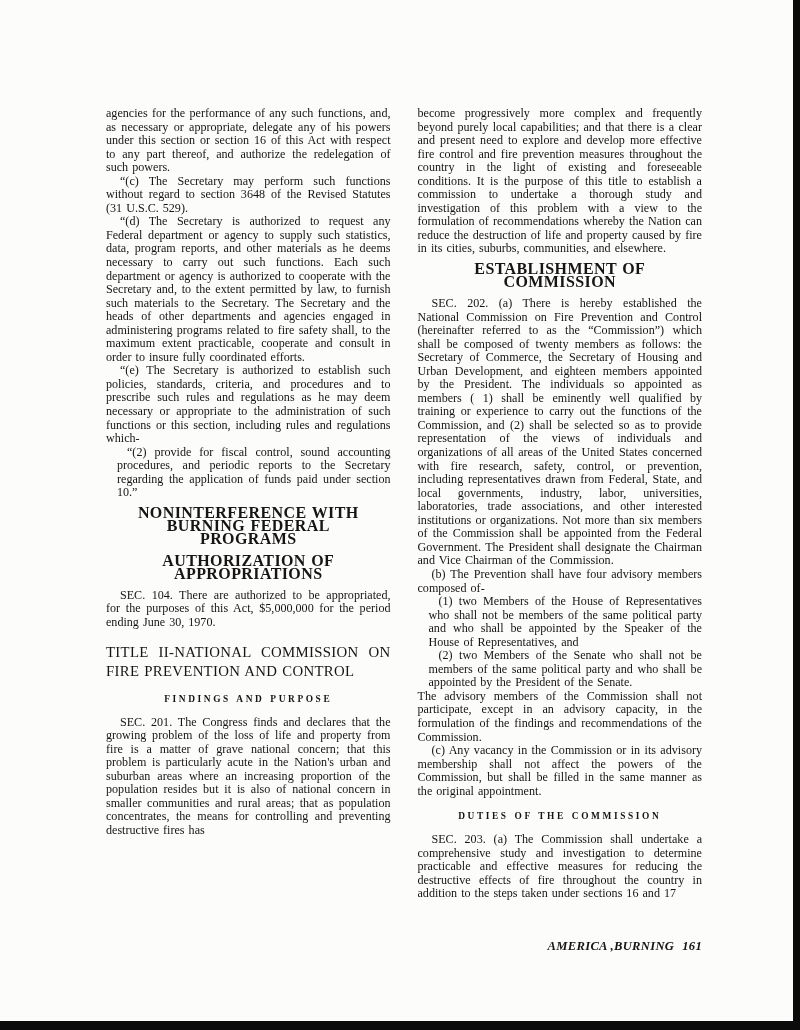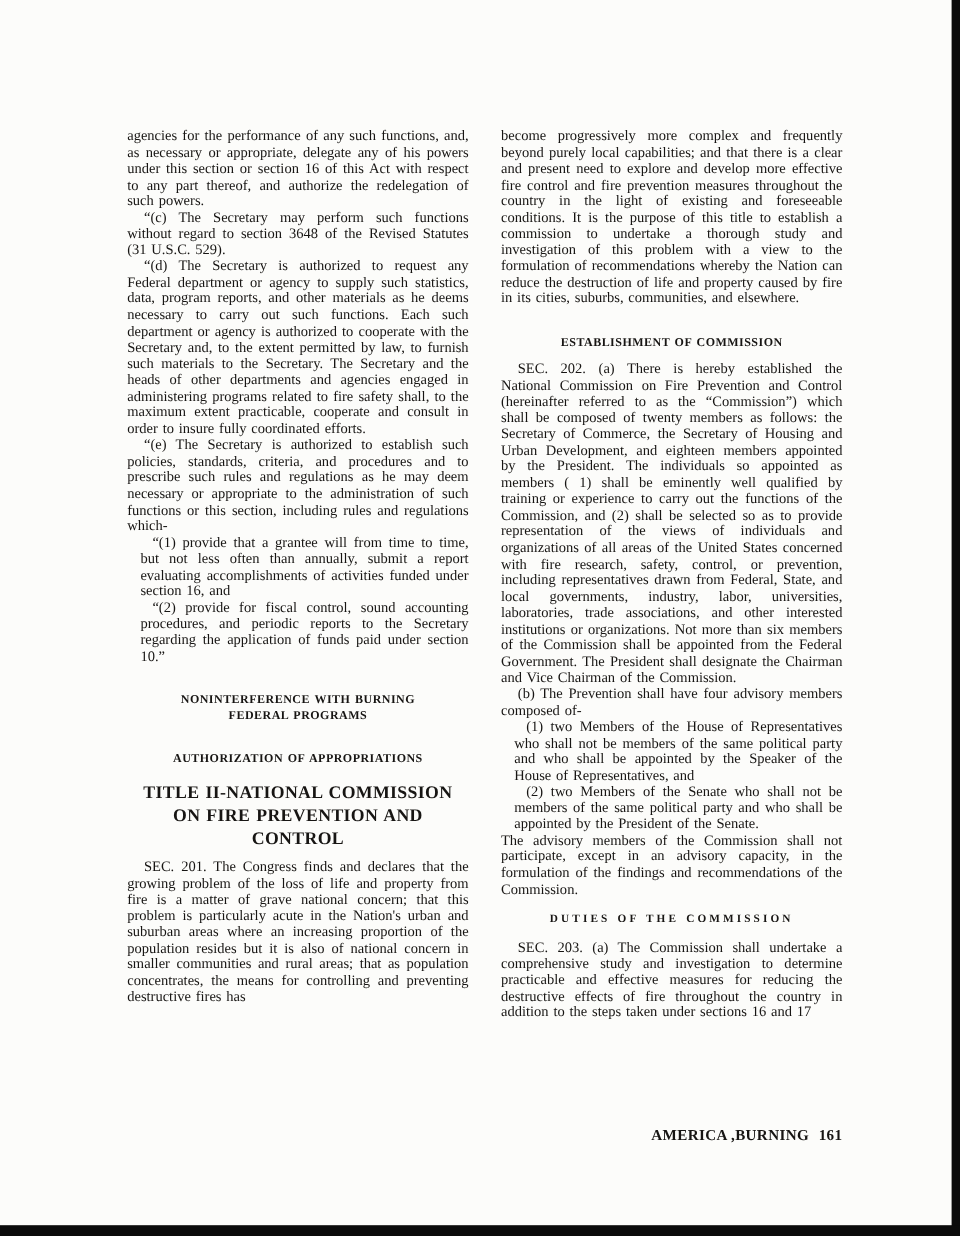--- a/index.html
+++ b/index.html
@@ -44,80 +44,82 @@
     word-spacing: 1px;
   }
 
   .p { text-indent: 14px; }
   .p.noindent { text-indent: 0; }
   .p.sub { padding-left: 11px; text-indent: 10px; }
 
   .h {
     text-align: center;
     font-weight: bold;
-    font-size: 10px;
+    font-size: 16px;
     line-height: 13px;
     letter-spacing: 0.4px;
-    margin: 23px 18px 9px;
+    margin: 6px 18px 9px;
   }
   .h.spaced {
     font-size: 9.4px;
     letter-spacing: 2.6px;
     margin: 12px 0 10px;
   }
 
   .title {
-    text-align: center;
-    font-weight: bold;
+    font-weight: normal;
     font-size: 14.8px;
     line-height: 19px;
     letter-spacing: 0.3px;
     margin: 13px 0 7px;
   }
 
   .footer {
     position: absolute;
     top: 939px;
     left: 418px;
     width: 284px;
     text-align: right;
+    font-style: italic;
     font-weight: bold;
     font-size: 12.6px;
     letter-spacing: 0.3px;
   }
   .footer .pg { margin-left: 8px; }
 </style>
 </head>
 <body>
 
 <div class="page">
 
   <div class="content">
 
     <div class="col">
       <p class="p noindent">agencies for the performance of any such functions, and, as necessary or appropriate, delegate any of his powers under this section or section 16 of this Act with respect to any part thereof, and authorize the redelegation of such powers.</p>
       <p class="p">“(c) The Secretary may perform such functions without regard to section 3648 of the Revised Statutes (31 U.S.C. 529).</p>
       <p class="p">“(d) The Secretary is authorized to request any Federal department or agency to supply such statistics, data, program reports, and other materials as he deems necessary to carry out such functions. Each such department or agency is authorized to cooperate with the Secretary and, to the extent permitted by law, to furnish such materials to the Secretary. The Secretary and the heads of other departments and agencies engaged in administering programs related to fire safety shall, to the maximum extent practicable, cooperate and consult in order to insure fully coordinated efforts.</p>
       <p class="p">“(e) The Secretary is authorized to establish such policies, standards, criteria, and procedures and to prescribe such rules and regulations as he may deem necessary or appropriate to the administration of such functions or this section, including rules and regulations which-</p>
-      <p class="p sub">“(1) provide that a grantee will from time to time, but not less often than annually, submit a report evaluating accomplishments of activities funded under section 16, and</p>
       <p class="p sub">“(2) provide for fiscal control, sound accounting procedures, and periodic reports to the Secretary regarding the application of funds paid under section 10.”</p>
       <h3 class="h">NONINTERFERENCE WITH BURNING FEDERAL PROGRAMS</h3>
       <h3 class="h">AUTHORIZATION OF APPROPRIATIONS</h3>
+      <p class="p">SEC. 104. There are authorized to be appropriated, for the purposes of this Act, $5,000,000 for the period ending June 30, 1970.</p>
       <h2 class="title">TITLE II-NATIONAL COMMISSION ON FIRE PREVENTION AND CONTROL</h2>
+      <h3 class="h spaced">FINDINGS AND PURPOSE</h3>
       <p class="p">SEC. 201. The Congress finds and declares that the growing problem of the loss of life and property from fire is a matter of grave national concern; that this problem is particularly acute in the Nation's urban and suburban areas where an increasing proportion of the population resides but it is also of national concern in smaller communities and rural areas; that as population concentrates, the means for controlling and preventing destructive fires has</p>
     </div>
 
     <div class="col">
       <p class="p noindent">become progressively more complex and frequently beyond purely local capabilities; and that there is a clear and present need to explore and develop more effective fire control and fire prevention measures throughout the country in the light of existing and foreseeable conditions. It is the purpose of this title to establish a commission to undertake a thorough study and investigation of this problem with a view to the formulation of recommendations whereby the Nation can reduce the destruction of life and property caused by fire in its cities, suburbs, communities, and elsewhere.</p>
       <h3 class="h">ESTABLISHMENT OF COMMISSION</h3>
       <p class="p">SEC. 202. (a) There is hereby established the National Commission on Fire Prevention and Control (hereinafter referred to as the “Commission”) which shall be composed of twenty members as follows: the Secretary of Commerce, the Secretary of Housing and Urban Development, and eighteen members appointed by the President. The individuals so appointed as members ( 1) shall be eminently well qualified by training or experience to carry out the functions of the Commission, and (2) shall be selected so as to provide representation of the views of individuals and organizations of all areas of the United States concerned with fire research, safety, control, or prevention, including representatives drawn from Federal, State, and local governments, industry, labor, universities, laboratories, trade associations, and other interested institutions or organizations. Not more than six members of the Commission shall be appointed from the Federal Government. The President shall designate the Chairman and Vice Chairman of the Commission.</p>
       <p class="p">(b) The Prevention shall have four advisory members composed of-</p>
       <p class="p sub">(1) two Members of the House of Representatives who shall not be members of the same political party and who shall be appointed by the Speaker of the House of Representatives, and</p>
       <p class="p sub">(2) two Members of the Senate who shall not be members of the same political party and who shall be appointed by the President of the Senate.</p>
       <p class="p noindent">The advisory members of the Commission shall not participate, except in an advisory capacity, in the formulation of the findings and recommendations of the Commission.</p>
+      <p class="p">(c) Any vacancy in the Commission or in its advisory membership shall not affect the powers of the Commission, but shall be filled in the same manner as the original appointment.</p>
       <h3 class="h spaced">DUTIES OF THE COMMISSION</h3>
       <p class="p">SEC. 203. (a) The Commission shall undertake a comprehensive study and investigation to determine practicable and effective measures for reducing the destructive effects of fire throughout the country in addition to the steps taken under sections 16 and 17</p>
     </div>
 
   </div>
 
   <div class="footer">
     <span>AMERICA ,BURNING</span><span class="pg">161</span>
   </div>
 

